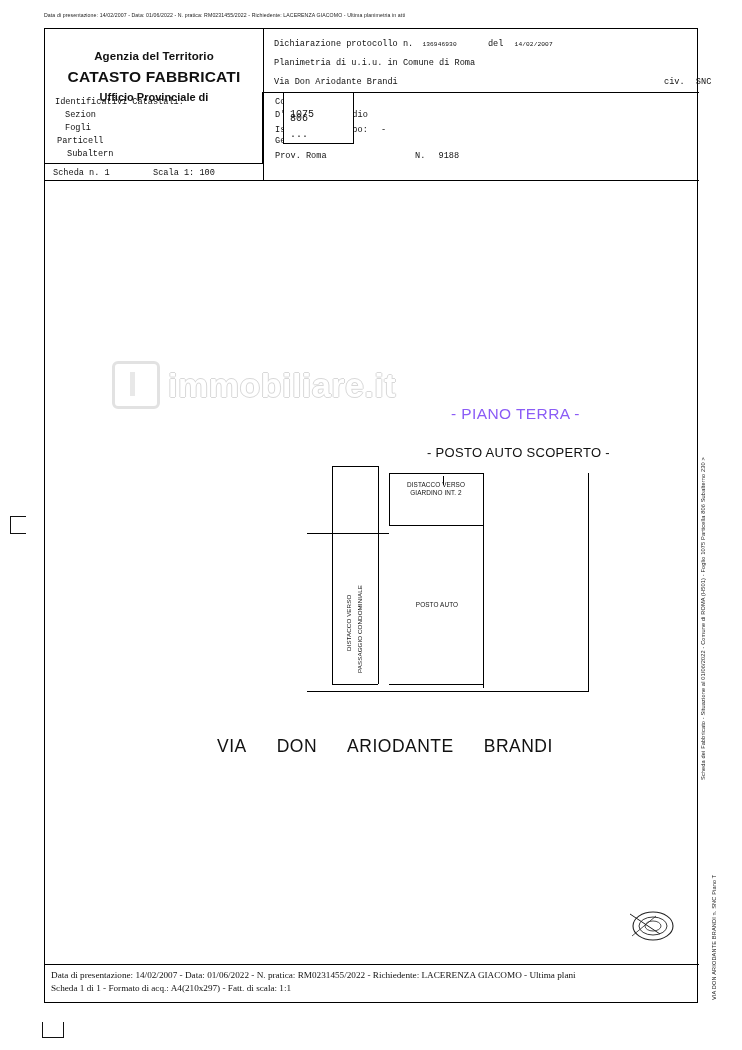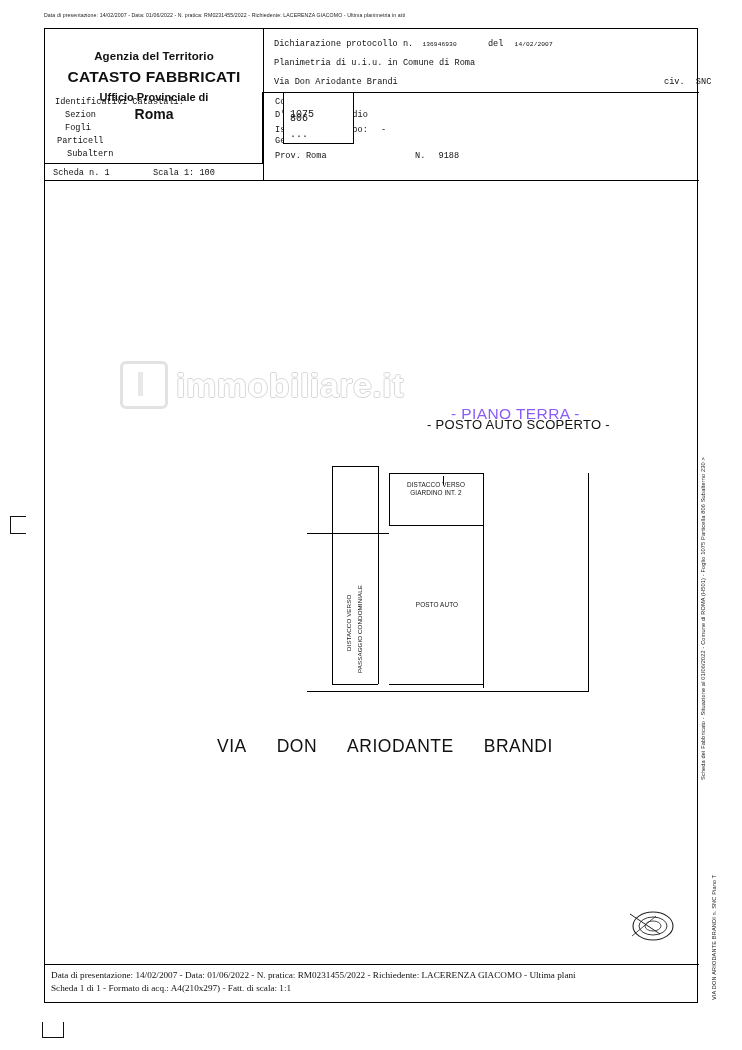--- a/index.html
+++ b/index.html
@@ -209,21 +209,21 @@
     left: 406px;
     top: 224px;
     font-size: 15.5px;
     letter-spacing: 0.4px;
     color: #8b5cf6;
     white-space: nowrap;
   }
   .title-posto {
     position: absolute;
     left: 382px;
-    top: 236px;
+    top: 264px;
     font-size: 13px;
     letter-spacing: 0.3px;
     color: #111;
     white-space: nowrap;
   }
   .ln {
     position: absolute;
     background: #000;
   }
   .lh { height: 1px; }
@@ -255,21 +255,21 @@
     letter-spacing: 0.5px;
     color: #111;
     white-space: nowrap;
   }
   .street span { margin-right: 30px; }
   .street span:last-child { margin-right: 0; }
 
   
   .watermark {
     position: absolute;
-    left: 120px;
+    left: 112px;
     top: 358px;
     width: 430px;
     height: 54px;
     font-size: 34px;
     font-weight: bold;
     color: #ffffff;
     text-shadow:
       -1px 0 #d8d8d8, 0 -1px #d8d8d8, 1px 0 #d8d8d8, 0 1px #d8d8d8;
     letter-spacing: 0.5px;
     display: flex;
@@ -370,21 +370,20 @@
 <div class="page">
 
   <div class="micro-header">Data di presentazione: 14/02/2007 - Data: 01/06/2022 - N. pratica: RM0231455/2022 - Richiedente: LACERENZA GIACOMO - Ultima planimetria in atti</div>
 
   <div class="doc-frame">
 
     <div class="header-left">
       <div class="agenzia">Agenzia del Territorio</div>
       <div class="catasto">CATASTO FABBRICATI</div>
       <div class="ufficio">Ufficio Provinciale di</div>
-      <div class="roma">Roma</div>
     </div>
 
     <div class="header-right">
       <div class="hr-row" style="top:10px;">
         <span>Dichiarazione protocollo n.</span>
         <span class="tiny-val" style="margin-left:4px;">136946930</span>
         <span style="margin-left:26px;">del</span>
         <span class="tiny-val" style="margin-left:6px;">14/02/2007</span>
       </div>
       <div class="hr-row" style="top:29px;">Planimetria di u.i.u. in Comune di Roma</div>

